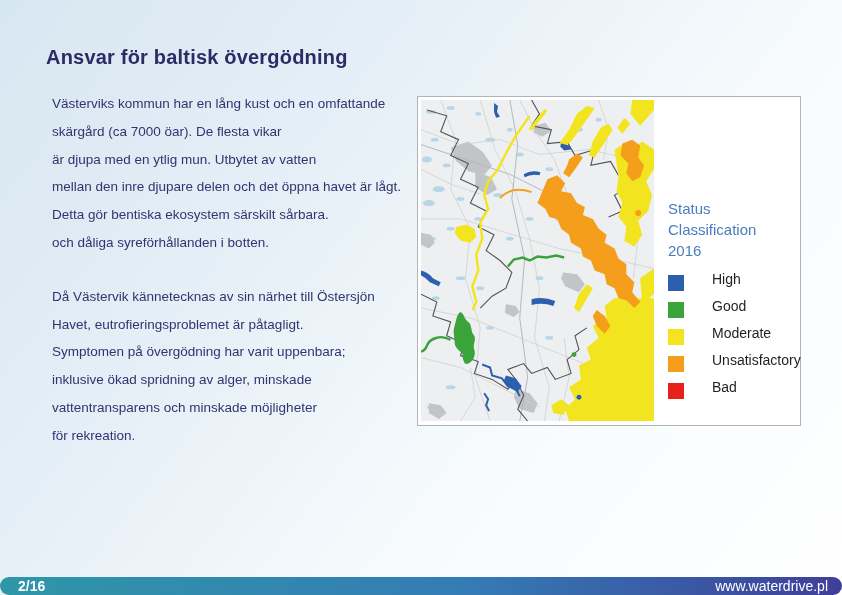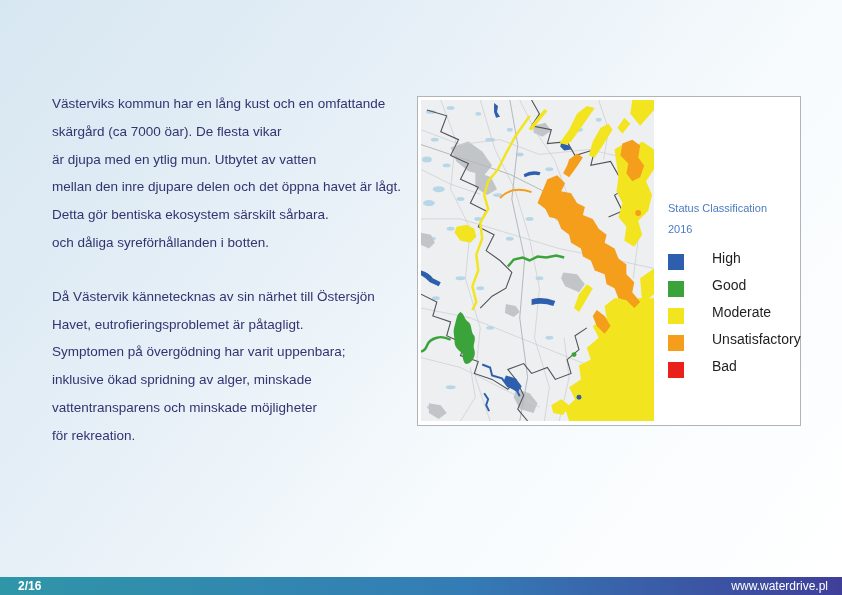--- a/index.html
+++ b/index.html
@@ -27,44 +27,45 @@
   
   .map-panel {
     position:absolute; left:417px; top:96px; width:384px; height:330px;
     background:#ffffff; border:1px solid #b0b4b7;
   }
   .map-svg { position:absolute; left:3px; top:3px; }
 
   .legend {
     position:absolute; left:250px; top:101px; width:132px;
   }
-  .legend-title { font-size:11px; line-height:21px; color:#4a7cbd; }
+  .legend-title { font-size:15px; line-height:21px; color:#4a7cbd; }
   .legend-items { margin-top:9px; }
   .legend-row { display:flex; align-items:center; height:26.8px; }
   .swatch { width:16px; height:16px; flex:0 0 16px; }
   .legend-label {
     margin-left:28px; font-size:14px; color:#1f1f1f;
     transform:translateY(-4px);
   }
 
   
   .footer {
     position:absolute; left:0; bottom:0; width:842px; height:18px;
     background: linear-gradient(90deg, #2f96a8 0%, #347cb5 55%, #3f3f99 100%);
     display:flex; align-items:center; justify-content:space-between;
-    color:#ffffff; font-size:12px;
+    color:#ffffff; font-size:14px;border-radius:9px;
   }
   .page-number { margin-left:18px; font-weight:700; }
   .website { margin-right:14px; }
 </style>
 </head>
 <body>
 
 <div class="slide">
 
+  <h1 class="title">Ansvar för baltisk övergödning</h1>
 
   <div class="body-text">
     <div>
       <div class="line">Västerviks kommun har en lång kust och en omfattande</div>
       <div class="line">skärgård (ca 7000 öar). De flesta vikar</div>
       <div class="line">är djupa med en ytlig mun. Utbytet av vatten</div>
       <div class="line">mellan den inre djupare delen och det öppna havet är lågt.</div>
       <div class="line">Detta gör bentiska ekosystem särskilt sårbara.</div>
       <div class="line">och dåliga syreförhållanden i botten.</div>
     </div>

